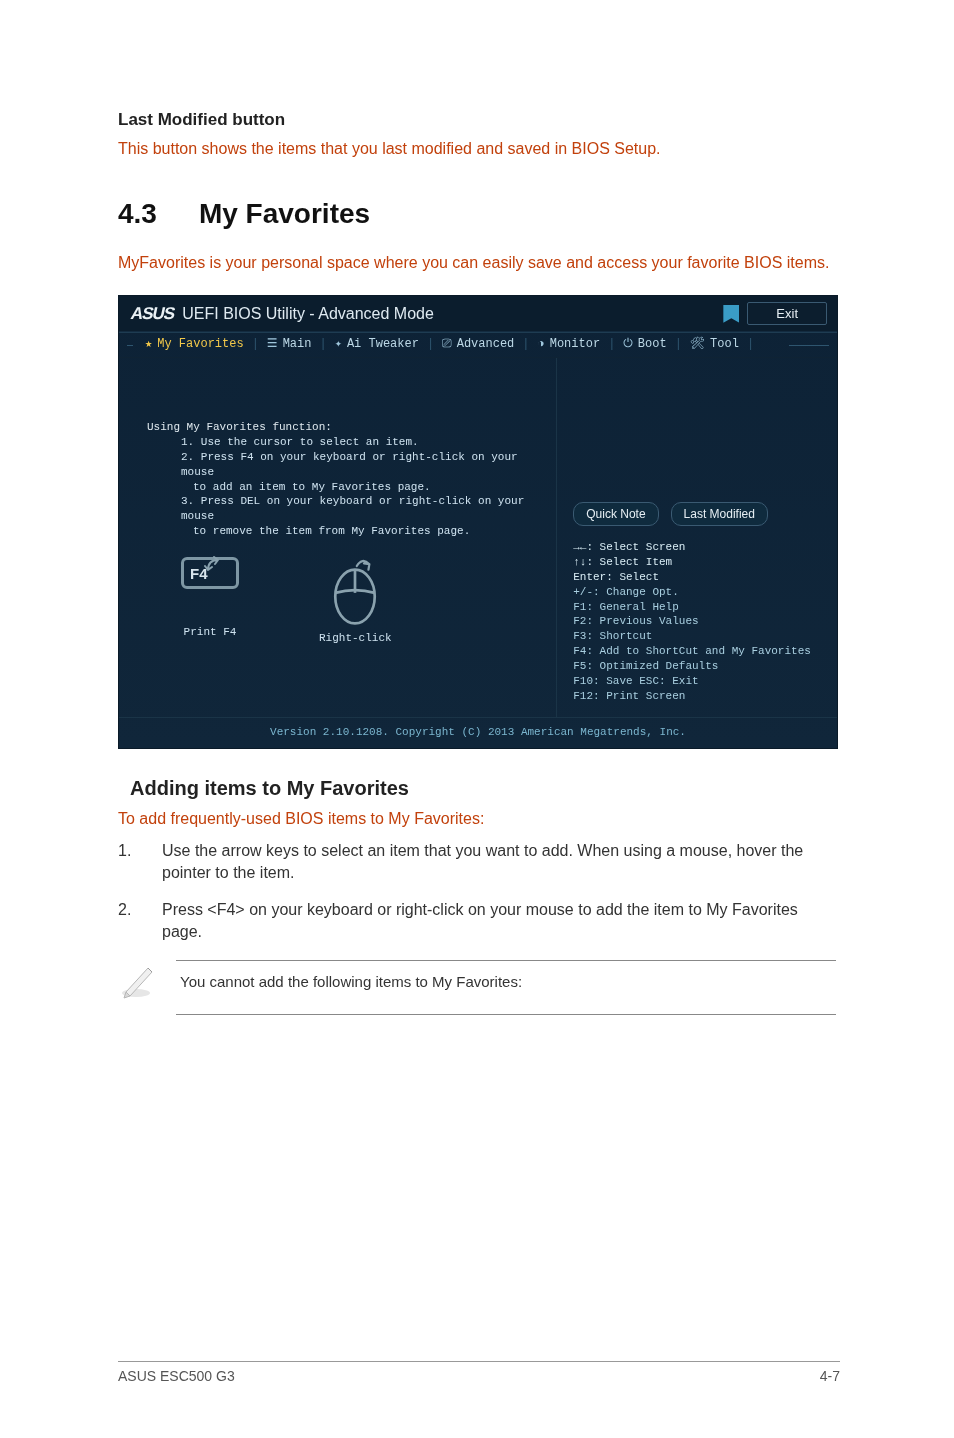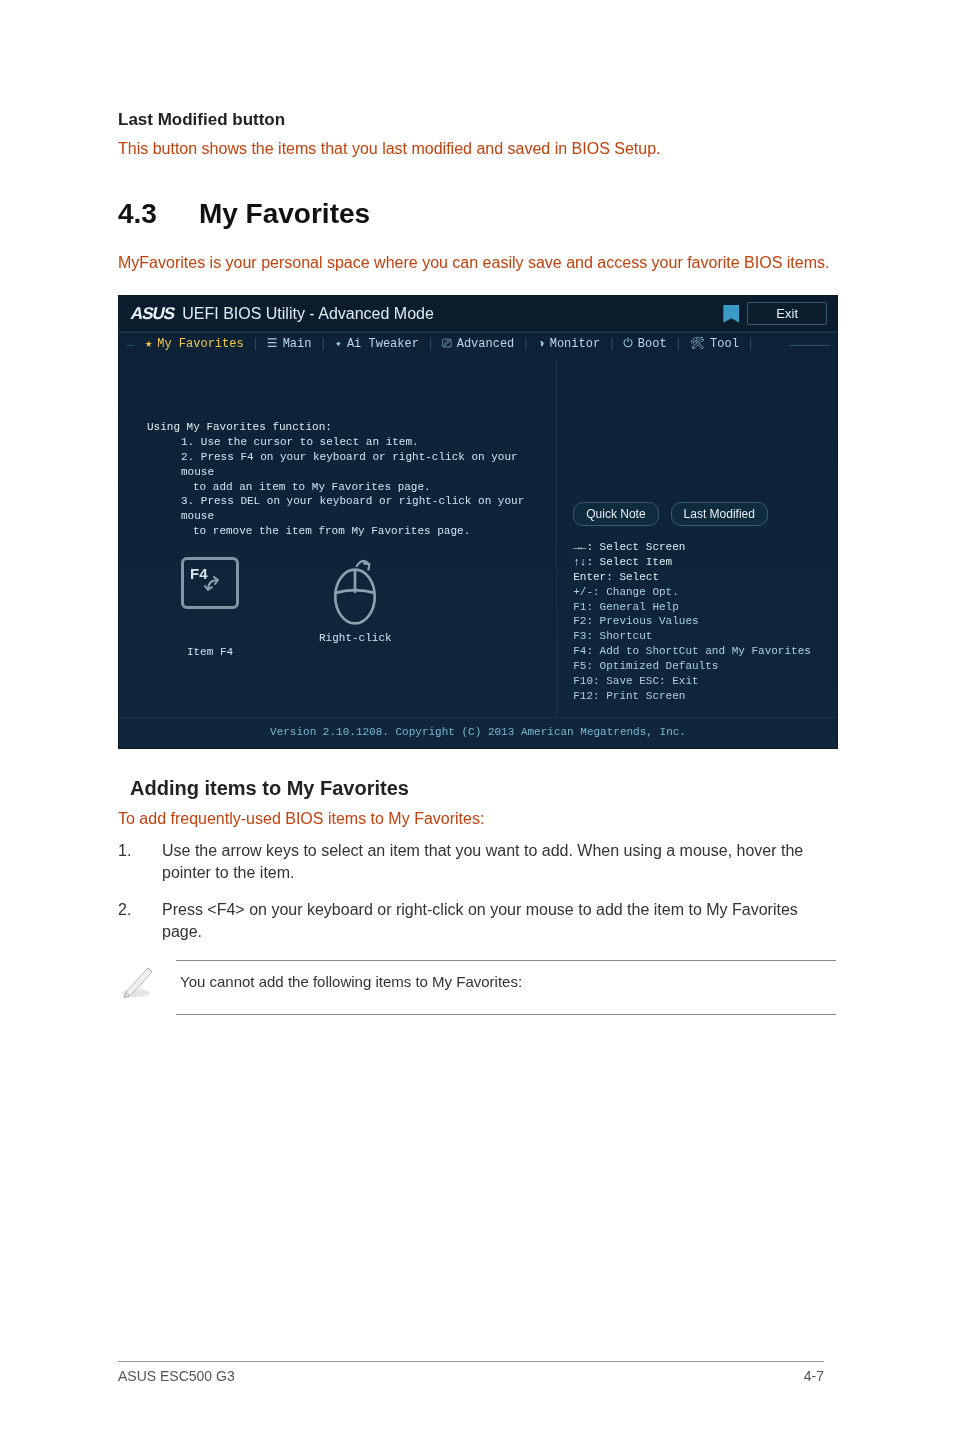--- a/index.html
+++ b/index.html
@@ -53,41 +53,41 @@
   .menu-sep { color:#2e556f; }
   .menu-item.sel { color:#f2c84a; }
   .ico-star { color:#f2c84a; font-size:12px; line-height:12px; }
   .ico-gen { color:#9fc6dc; font-size:12px; line-height:12px; }
   .bios-body { display:flex; min-height: 330px; }
   .bios-left { flex: 1.55; padding: 62px 22px 20px 28px; font-size:11px; line-height:1.35; border-right:1px solid #1a3447; }
   .bios-left .hdr { color:#dfe9ef; }
   .bios-left .indent { padding-left: 34px; }
   .illu-row { display:flex; gap:80px; margin-top:18px; align-items:flex-start; padding-left:34px;}
   .illu { display:flex; flex-direction:column; align-items:center; gap:4px; color:#cfe3f0; font-size:11px; }
-  .key-box { width:58px; height:52px; border:3px solid #7e97a4; border-radius:6px; color:#d7e4ec; font-size:15px; font-weight:bold; display:flex; align-items:flex-start; justify-content:flex-start; padding:4px 6px; position:relative; font-family: Arial, sans-serif; }
+  .key-box { width:58px; height:32px; border:3px solid #7e97a4; border-radius:6px; color:#d7e4ec; font-size:15px; font-weight:bold; display:flex; align-items:flex-start; justify-content:flex-start; padding:4px 6px; position:relative; font-family: Arial, sans-serif; }
   .key-box svg { position:absolute; bottom:4px; right:6px; }
   .mouse-svg { width:64px; height:70px; }
   .bios-right { flex:1; padding: 14px 14px 14px 16px; font-size:11px; }
   .btn-row { display:flex; gap:12px; margin-top:130px; margin-bottom:14px; }
   .bios-btn { background:#0f2b3e; border:1px solid #3a5a72; color:#e6eef3; font-family: Arial, sans-serif; font-size:12px; padding:4px 12px; border-radius:10px; white-space:nowrap; }
   .help-list div { color:#a9cfe0; line-height:1.35; }
   .help-list .brt { color:#d9edf5; }
   .bios-footer { text-align:center; font-size:11px; color:#7bb6cf; padding:8px 0 10px; border-top:1px solid #1a3447; }
   h4.sub2 { font-size:20px; font-weight:bold; margin: 26px 12px 8px; color:#222; }
   ol.steps { list-style:none; counter-reset: step; margin-top:10px; }
   ol.steps li { display:flex; gap:26px; font-size:16px; line-height:1.4; margin-bottom:14px; }
   ol.steps li .num { min-width:18px; }
   .note-block { display:flex; gap:18px; margin-top:16px; align-items:flex-start; }
   .note-icon { width:40px; flex:0 0 40px; }
   .note-body { flex:1; border-top:1px solid #888; border-bottom:1px solid #888; padding:12px 4px 14px 4px; }
   .note-body p { font-size:15px; margin-bottom:10px; }
   .note-body ul { list-style:none; }
   .note-body ul li { font-size:14.5px; padding:4px 0 4px 28px; position:relative; }
   .note-body ul li::before { content:"•"; position:absolute; left:10px; color:#555; }
-  .footer { position:absolute; bottom:54px; left:118px; right:130px; border-top:1px solid #999; padding-top:6px; display:flex; justify-content:space-between; font-size:14px; color:#555; }
+  .footer { position:absolute; bottom:54px; left:118px; right:114px; border-top:1px solid #999; padding-top:6px; display:flex; justify-content:space-between; font-size:14px; color:#555; }
 </style>
 </head>
 <body>
 
 <h3 class="sub">Last Modified button</h3>
 <p class="body">This button shows the items that you last modified and saved in BIOS Setup.</p>
 
 <div class="sec-row">
   <span class="sec-num">4.3</span>
   <span class="sec-title">My Favorites</span>
@@ -154,21 +154,21 @@
       </div>
       <div class="illu-row">
         <div class="illu">
           <div class="key-box">
             <span>F4</span>
             <svg width="26" height="26" viewBox="0 0 26 26">
                 <path d="M4 14 Q4 4 14 4 M4 14 l-3 -4 M4 14 l4 -3 M14 4 l-4 -3 M14 4 l-3 4" stroke="#8aa2ae" stroke-width="2" fill="none" stroke-linecap="round"></path>
               </svg>
           </div>
           <div style="height:28px"></div>
-          <span>Item F4</span>
+          <span>Print F4</span>
         </div>
         <div class="illu">
           <svg class="mouse-svg" viewBox="0 0 64 78">
             <ellipse cx="32" cy="44" rx="22" ry="30" fill="none" stroke="#8aa2ae" stroke-width="3"></ellipse>
             <line x1="32" y1="14" x2="32" y2="40" stroke="#8aa2ae" stroke-width="3"></line>
             <path d="M10 40 Q32 34 54 40" stroke="#8aa2ae" stroke-width="3" fill="none"></path>
             <path d="M48 8 Q40 0 34 10 M48 8 l-6 -1 M48 8 l-1 6" stroke="#8aa2ae" stroke-width="2.5" fill="none" stroke-linecap="round"></path>
           </svg>
           <span>Right-click</span>
         </div>

